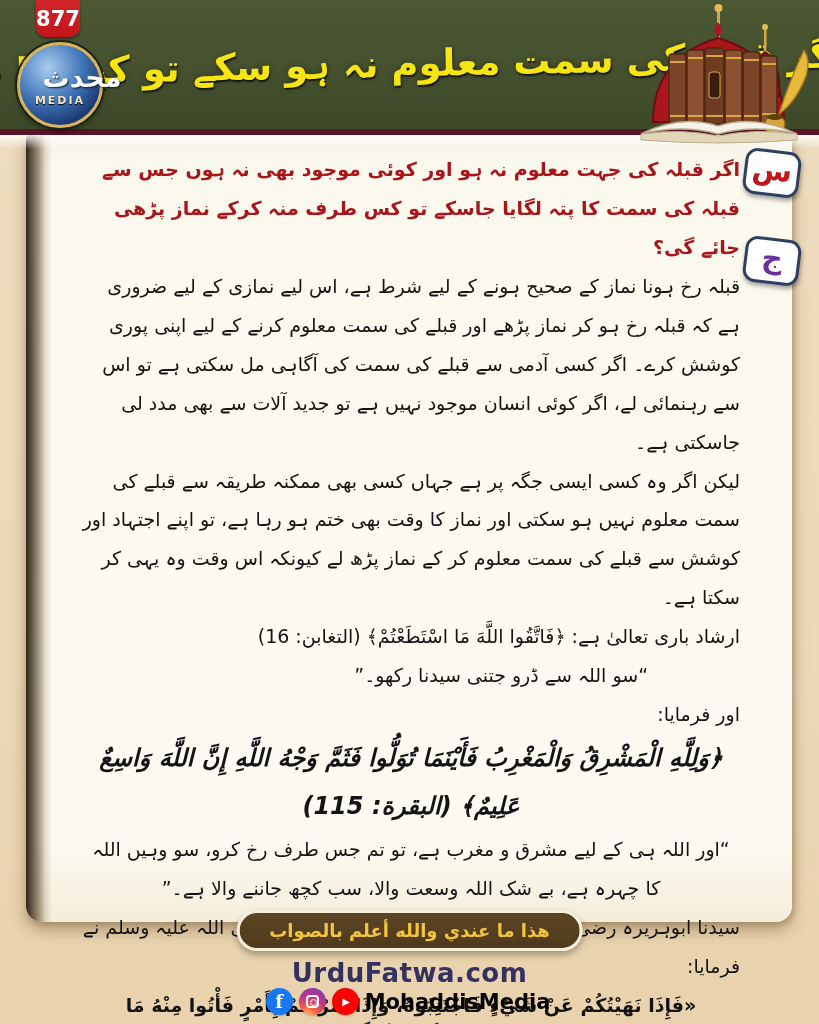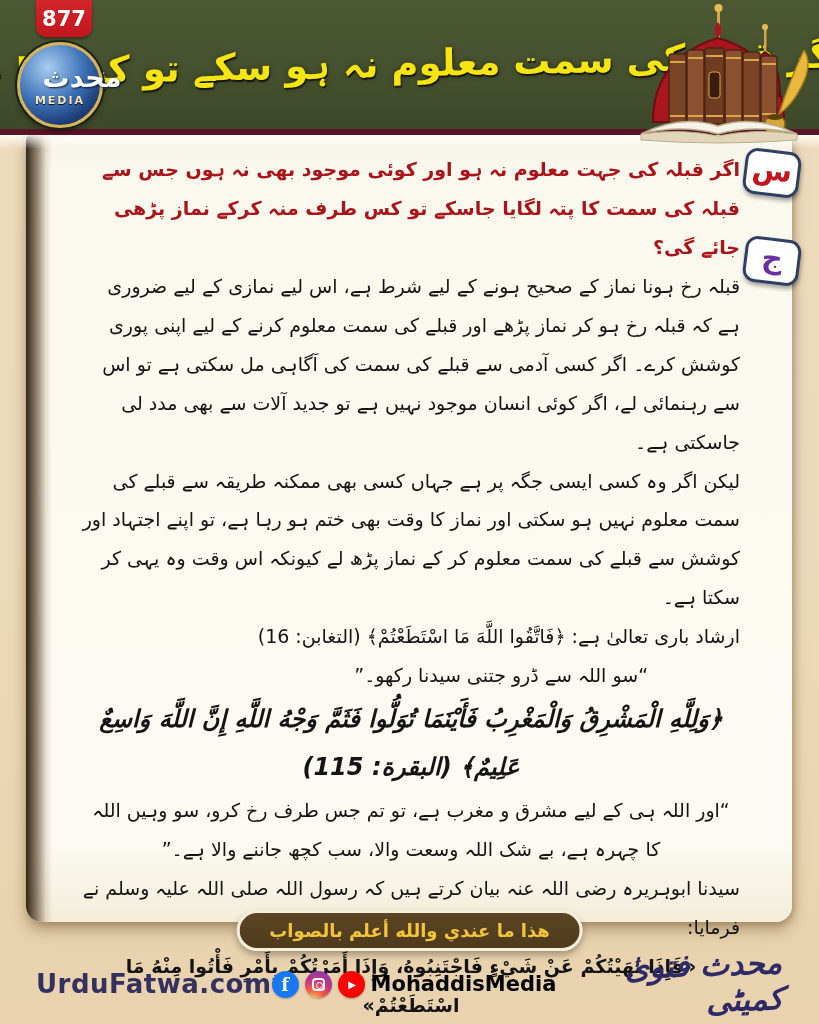--- a/index.html
+++ b/index.html
@@ -23,21 +23,21 @@
   }
   .header-divider{
     position:absolute;top:129px;left:0;width:819px;height:6px;
     background:var(--divider-maroon,#5a1427);z-index:5;
   }
   .header-underglow{
     position:absolute;top:135px;left:0;width:819px;height:14px;
     background:linear-gradient(180deg,rgba(255,255,255,.85),rgba(255,255,255,0));z-index:4;
   }
   .issue-badge{
-    position:absolute;left:36px;top:0;width:56px;height:37px;
+    position:absolute;left:36px;top:0;width:44px;height:37px;
     background:linear-gradient(180deg,#d2252b,var(--badge-red,#c3161c));
     border-radius:0 0 10px 10px;display:flex;align-items:center;justify-content:center;
     color:#fff;font-weight:700;font-size:21px;box-shadow:0 2px 3px rgba(0,0,0,.4);z-index:7;
   }
   .logo{
     position:absolute;left:17px;top:42px;width:86px;height:86px;border-radius:50%;
     background:radial-gradient(circle at 35% 28%,#a9cdf0 0%,#3f74b8 45%,#173súa 75%,#12294f 100%);
     background:radial-gradient(circle at 35% 28%,#a9cdf0 0%,#3f74b8 45%,#1c3c74 75%,#12294f 100%);
     border:3px solid #d8b35a;box-shadow:0 0 0 2px #18231a,0 3px 6px rgba(0,0,0,.5);
     display:flex;flex-direction:column;align-items:center;justify-content:center;z-index:7;
@@ -89,21 +89,21 @@
   .closing-pill{
     position:absolute;top:910px;left:50%;transform:translateX(-50%);
     background:linear-gradient(180deg,#5c4524,var(--pill-brown,#4e3a1c));
     border:3px solid #f6eed8;border-radius:26px;padding:7px 30px;
     color:var(--pill-text-gold,#f2c53c);font-size:18px;font-weight:700;direction:rtl;
     box-shadow:0 4px 7px rgba(0,0,0,.3);z-index:9;white-space:nowrap;
   }
   
   .footer{
     position:absolute;bottom:14px;left:0;width:819px;height:52px;
-    display:flex;align-items:center;justify-content:space-between;padding:0 36px;z-index:4;
+    display:flex;align-items:center;justify-content:space-between;padding:0 36px;z-index:4;flex-direction:column;
   }
   .site-name{color:var(--footer-navy,#32315f);font-size:26px;font-weight:700;letter-spacing:.5px;}
   .social-group{display:flex;align-items:center;gap:6px;}
   .icon-circle{width:27px;height:27px;border-radius:50%;display:flex;align-items:center;justify-content:center;box-shadow:0 1px 2px rgba(0,0,0,.25);}
   .fb{background:#1877f2;color:#fff;font-weight:700;font-size:18px;font-family:"DejaVu Serif",serif;}
   .ig{background:radial-gradient(circle at 30% 110%,#ffd776 0%,#f56040 30%,#c13584 60%,#833ab4 90%);}
   .ig-lens{width:13px;height:13px;border:2px solid #fff;border-radius:4px;position:relative;}
   .ig-lens::after{content:"";position:absolute;top:2px;left:2px;width:5px;height:5px;border:1.5px solid #fff;border-radius:50%;}
   .yt{background:#ff0000;color:#fff;font-size:10px;padding-left:2px;}
   .social-handle{color:#000000;font-size:21px;font-weight:700;margin-right:3px;}
@@ -186,20 +186,21 @@
   <div class="marker marker-a">
     <span>ج</span>
   </div>
 
   <div class="page-content">
     <p class="q-text">اگر قبلہ کی جہت معلوم نہ ہو اور کوئی موجود بھی نہ ہوں جس سے قبلہ کی سمت کا پتہ لگایا جاسکے تو کس طرف منہ کرکے نماز پڑھی جائے گی؟</p>
     <p class="para">قبلہ رخ ہونا نماز کے صحیح ہونے کے لیے شرط ہے، اس لیے نمازی کے لیے ضروری ہے کہ قبلہ رخ ہو کر نماز پڑھے اور قبلے کی سمت معلوم کرنے کے لیے اپنی پوری کوشش کرے۔ اگر کسی آدمی سے قبلے کی سمت کی آگاہی مل سکتی ہے تو اس سے رہنمائی لے، اگر کوئی انسان موجود نہیں ہے تو جدید آلات سے بھی مدد لی جاسکتی ہے۔</p>
     <p class="para">لیکن اگر وہ کسی ایسی جگہ پر ہے جہاں کسی بھی ممکنہ طریقہ سے قبلے کی سمت معلوم نہیں ہو سکتی اور نماز کا وقت بھی ختم ہو رہا ہے، تو اپنے اجتہاد اور کوشش سے قبلے کی سمت معلوم کر کے نماز پڑھ لے کیونکہ اس وقت وہ یہی کر سکتا ہے۔</p>
     <p class="v-line">ارشاد باری تعالیٰ ہے: ﴿فَاتَّقُوا اللَّهَ مَا اسْتَطَعْتُمْ﴾ (التغابن: 16)</p>
     <p class="v-trans">“سو اللہ سے ڈرو جتنی سیدنا رکھو۔”</p>
+    <p class="v-line">اور فرمایا:</p>
     <p class="v2-arabic">﴿وَلِلَّهِ الْمَشْرِقُ وَالْمَغْرِبُ فَأَيْنَمَا تُوَلُّوا فَثَمَّ وَجْهُ اللَّهِ إِنَّ اللَّهَ وَاسِعٌ عَلِيمٌ﴾ (البقرة: 115)</p>
     <p class="v2-trans">“اور اللہ ہی کے لیے مشرق و مغرب ہے، تو تم جس طرف رخ کرو، سو وہیں اللہ کا چہرہ ہے، بے شک اللہ وسعت والا، سب کچھ جاننے والا ہے۔”</p>
     <p class="para">سیدنا ابوہریرہ رضی اللہ عنہ بیان کرتے ہیں کہ رسول اللہ صلی اللہ علیہ وسلم نے فرمایا:</p>
     <p class="h-arabic">«فَإِذَا نَهَيْتُكُمْ عَنْ شَيْءٍ فَاجْتَنِبُوهُ، وَإِذَا أَمَرْتُكُمْ بِأَمْرٍ فَأْتُوا مِنْهُ مَا اسْتَطَعْتُمْ»</p>
 
   </div>
 </div>
 
 <div class="closing-pill">هذا ما عندي والله أعلم بالصواب</div>
 

